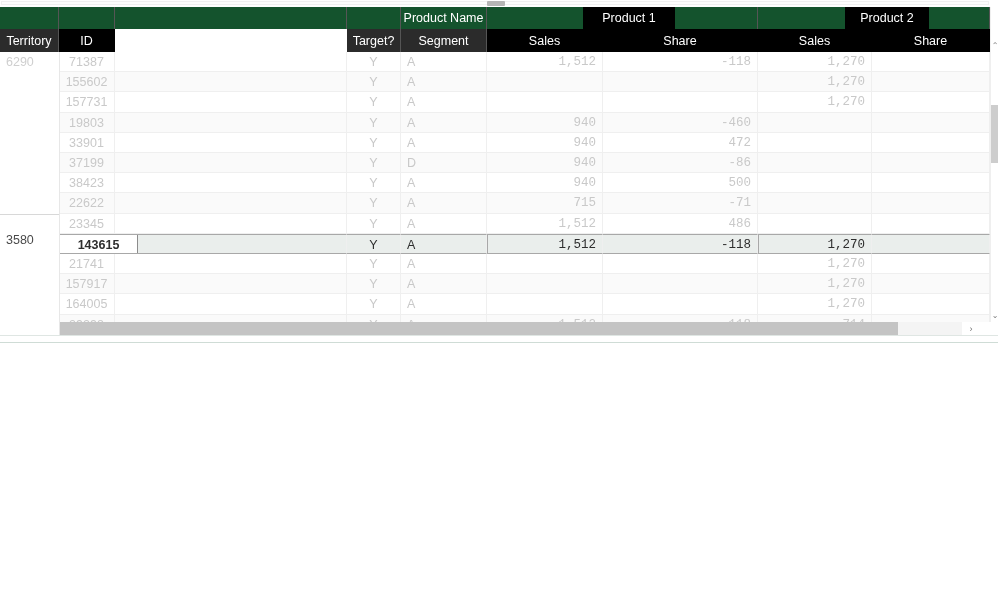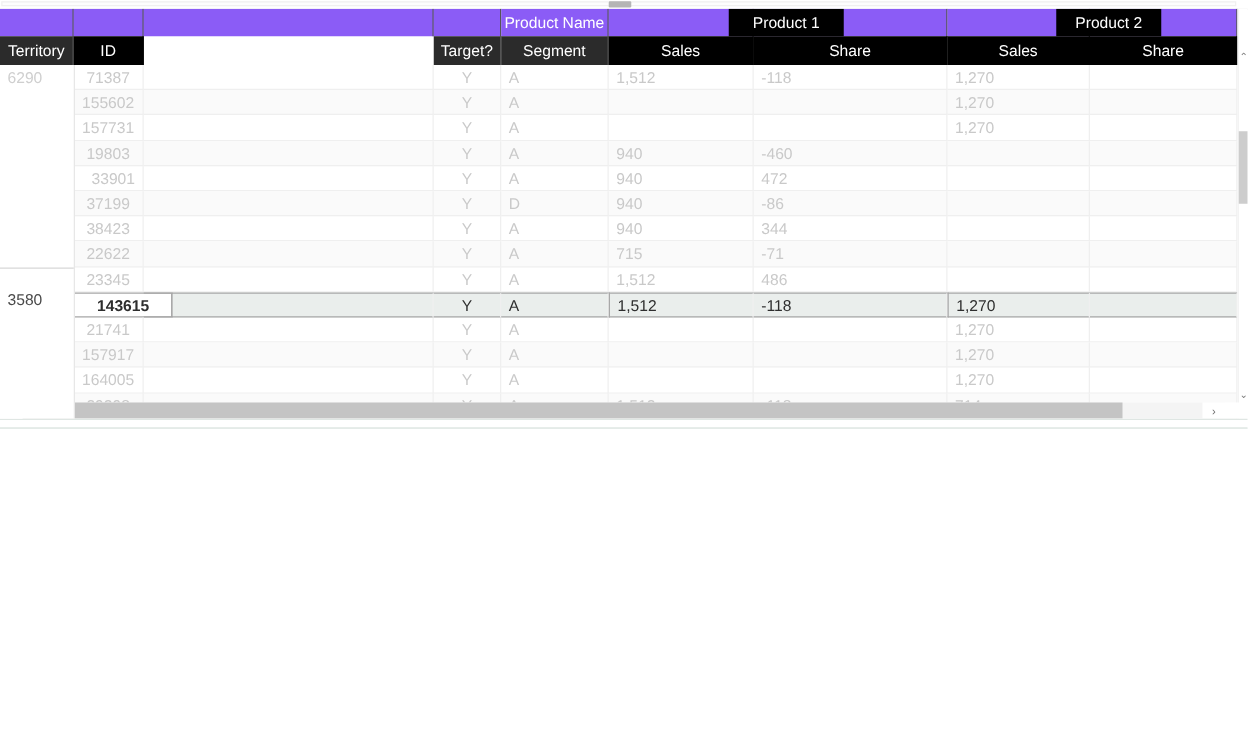--- a/index.html
+++ b/index.html
@@ -23,39 +23,39 @@
   .grid{position:absolute;left:0;top:7px;width:998px;height:328px;overflow:hidden;
         background:#ffffff;}
 
   
   .hdr{position:absolute;left:0;top:0;width:990px;height:45px;}
   .hdr-cell{position:absolute;background:#2b2b2b;color:#ffffff;
             font-size:12.5px;display:flex;align-items:center;justify-content:center;
             box-sizing:border-box;border-right:1px solid #555;overflow:hidden;
             white-space:nowrap;}
   .hdr-cell.black{background:#000000;border-right:1px solid #000;}
-  .hdr-cell.plain{background:#8b5cf6;}
+  .hdr-cell.plain{background:#14532d;}
   .hdr-top{height:22px;top:0;}
   .hdr-bot{height:23px;top:22px;}
 
   
   .grp-tab{position:absolute;top:0;height:22px;background:#000000;color:#fff;
            font-size:12.5px;display:flex;align-items:center;justify-content:center;
            z-index:6;white-space:nowrap;}
 
   
   .body{position:absolute;left:0;top:45px;width:990px;height:283px;overflow:hidden;}
   .row{position:absolute;left:0;width:990px;height:20.2px;}
   .row.alt{background:#fafafa;}
   .row.sel{background:#eaeeec;}
   .cell{position:absolute;top:0;height:20.2px;line-height:20.2px;
         font-size:12.5px;color:#c9c9c9;box-sizing:border-box;
         border-right:1px solid #efefef;border-bottom:1px solid #efefef;
         overflow:hidden;white-space:nowrap;padding:0 6px;}
-  .cell.num{}
+  .cell.num{text-align:right;font-family:Liberation Mono, monospace;}
   .cell.ctr{text-align:center;}
   .cell.left{text-align:left;}
   .row.sel .cell{color:#2e2e2e;border-bottom:1px solid #a8a8a8;border-top:1px solid #a8a8a8;}
   .row.sel .cell.grpstart{border-left:1px solid #a8a8a8;}
   .cell.idsel{color:#2b2b2b;font-weight:bold;border:1px solid #8c8c8c;
               background:#ffffff;box-sizing:border-box;}
   .ghost{position:absolute;height:20.2px;line-height:20.2px;font-size:12.5px;
          color:#eeeeee;white-space:nowrap;overflow:hidden;letter-spacing:.2px;}
 
   
@@ -162,21 +162,21 @@
           <div class="cell ctr" style="left: 59px; width: 56px;">19803</div>
           <div class="cell left" style="left: 115px; width: 232px;"></div>
           <div class="cell ctr" style="left: 347px; width: 54px;">Y</div>
           <div class="cell left" style="left: 401px; width: 86px;">A</div>
           <div class="cell num grpstart" style="left: 487px; width: 116px;">940</div>
           <div class="cell num" style="left: 603px; width: 155px;">-460</div>
           <div class="cell num grpstart" style="left: 758px; width: 114px;"></div>
           <div class="cell num" style="left: 872px; width: 118px;"></div>
         </div>
         <div class="row" style="top: 80.8px;">
-          <div class="cell ctr" style="left: 59px; width: 56px; text-align: right;">33901</div>
+          <div class="cell ctr" style="left: 59px; width: 56px;">33901</div>
           <div class="cell left" style="left: 115px; width: 232px;"></div>
           <div class="cell ctr" style="left: 347px; width: 54px;">Y</div>
           <div class="cell left" style="left: 401px; width: 86px;">A</div>
           <div class="cell num grpstart" style="left: 487px; width: 116px;">940</div>
           <div class="cell num" style="left: 603px; width: 155px;">472</div>
           <div class="cell num grpstart" style="left: 758px; width: 114px;"></div>
           <div class="cell num" style="left: 872px; width: 118px;"></div>
         </div>
         <div class="row alt" style="top: 101px;">
           <div class="cell ctr" style="left: 59px; width: 56px;">37199</div>
@@ -187,21 +187,21 @@
           <div class="cell num" style="left: 603px; width: 155px;">-86</div>
           <div class="cell num grpstart" style="left: 758px; width: 114px;"></div>
           <div class="cell num" style="left: 872px; width: 118px;"></div>
         </div>
         <div class="row" style="top: 121.2px;">
           <div class="cell ctr" style="left: 59px; width: 56px;">38423</div>
           <div class="cell left" style="left: 115px; width: 232px;"></div>
           <div class="cell ctr" style="left: 347px; width: 54px;">Y</div>
           <div class="cell left" style="left: 401px; width: 86px;">A</div>
           <div class="cell num grpstart" style="left: 487px; width: 116px;">940</div>
-          <div class="cell num" style="left: 603px; width: 155px;">344</div>
+          <div class="cell num" style="left: 603px; width: 155px;">500</div>
           <div class="cell num grpstart" style="left: 758px; width: 114px;"></div>
           <div class="cell num" style="left: 872px; width: 118px;"></div>
         </div>
         <div class="row alt" style="top: 141.4px;">
           <div class="cell ctr" style="left: 59px; width: 56px;">22622</div>
           <div class="cell left" style="left: 115px; width: 232px;"></div>
           <div class="cell ctr" style="left: 347px; width: 54px;">Y</div>
           <div class="cell left" style="left: 401px; width: 86px;">A</div>
           <div class="cell num grpstart" style="left: 487px; width: 116px;">715</div>
           <div class="cell num" style="left: 603px; width: 155px;">-71</div>

